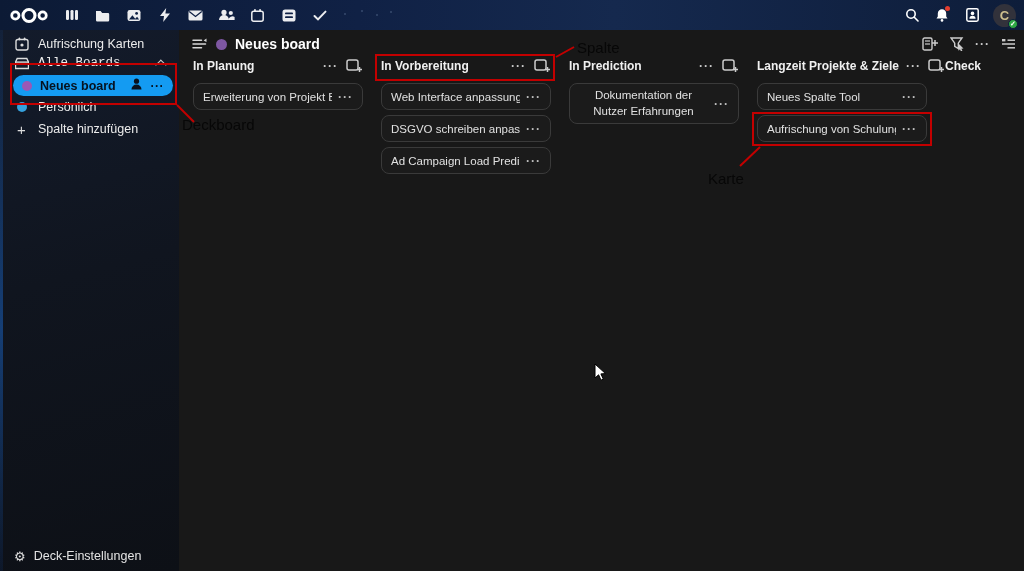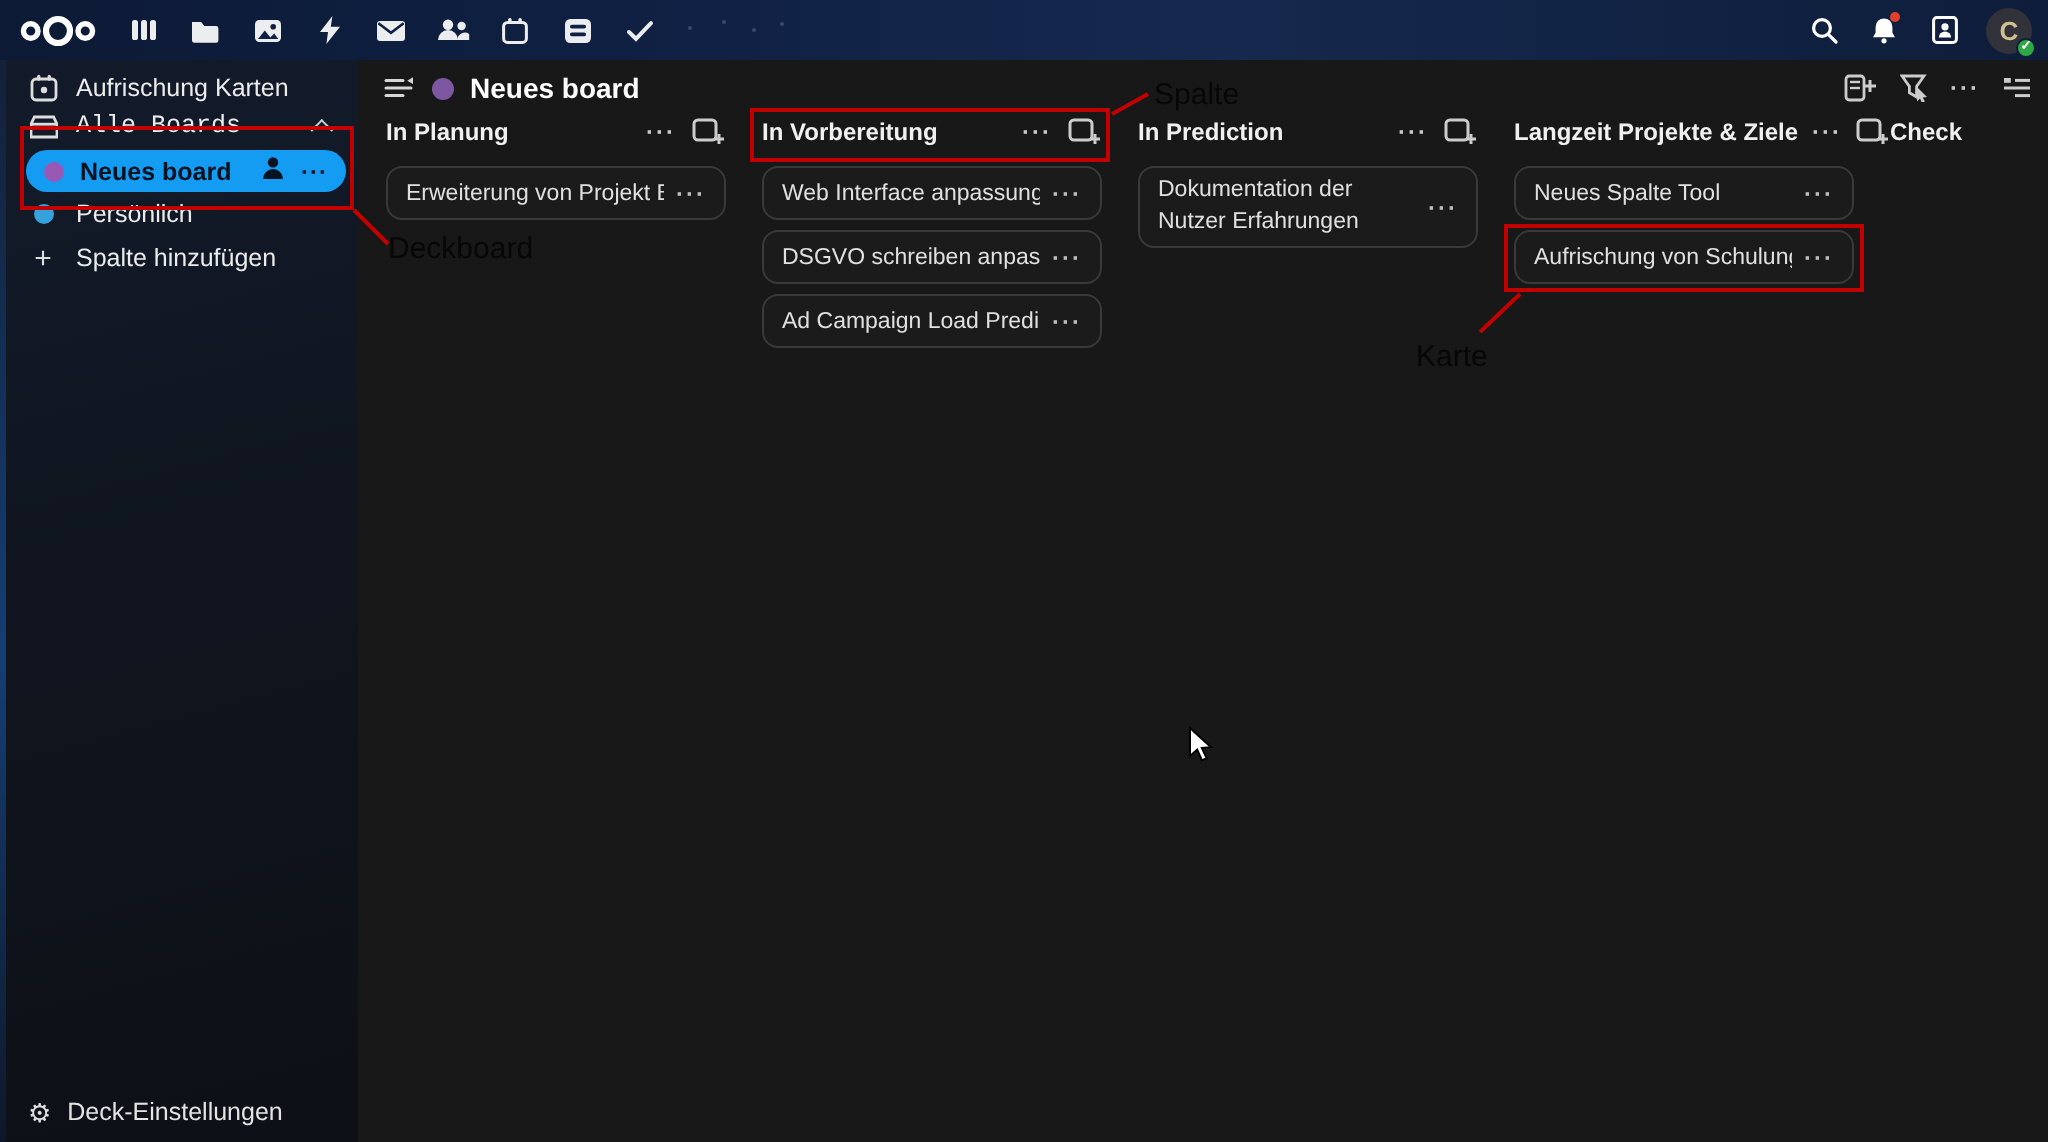--- a/index.html
+++ b/index.html
@@ -59,29 +59,29 @@
   .board-body { position:absolute; left:193px; top:58px; right:0; bottom:0; display:flex; gap:18px; overflow:hidden; }
   .col { width:170px; flex:none; }
   .col:last-child { width:80px; }
   .col-head { height:16px; display:flex; align-items:center; gap:7px; }
   .col-title { font-size:12px; font-weight:bold; color:#f0f0f0; white-space:nowrap; }
   .col-head .dots { margin-left:auto; }
   .cards { margin-top:9px; display:flex; flex-direction:column; gap:5px; }
   .card { min-height:27px; border:1px solid #3a3a3a; border-radius:8px; background:#1b1b1b;
     display:flex; align-items:center; justify-content:space-between; padding:4px 9px; cursor:pointer; }
   .card-title { font-size:11.5px; color:#e0e0e0; white-space:nowrap; overflow:hidden; }
-  .card-title.wrap { white-space:normal; line-height:1.35; }
+  .card-title.wrap { white-space:normal; line-height:1.35;text-align:center; }
   .card .dots { color:#bdbdbd; flex:none; margin-left:6px; }
   
   .hl { position:absolute; border:2px solid #c30000; z-index:8; pointer-events:none; }
   .hl1 { left:10px; top:63px; width:167px; height:42px; }
   .hl2 { left:375px; top:54px; width:180px; height:27px; }
   .hl3 { left:752px; top:112px; width:180px; height:34px; }
   .ann { position:absolute; font-size:15px; color:#070707; z-index:8; pointer-events:none; }
-  .ann-deckboard { left:194px; top:116px; }
+  .ann-deckboard { left:182px; top:116px; }
   .ann-spalte { left:577px; top:39px; }
   .ann-karte { left:708px; top:170px; }
   .overlay { position:absolute; left:0; top:0; z-index:9; pointer-events:none; }
   .cursor { position:absolute; left:594px; top:363px; z-index:10; pointer-events:none; }
 </style>
 </head>
 <body>
 
 <div class="topbar">
   <span class="logo">

